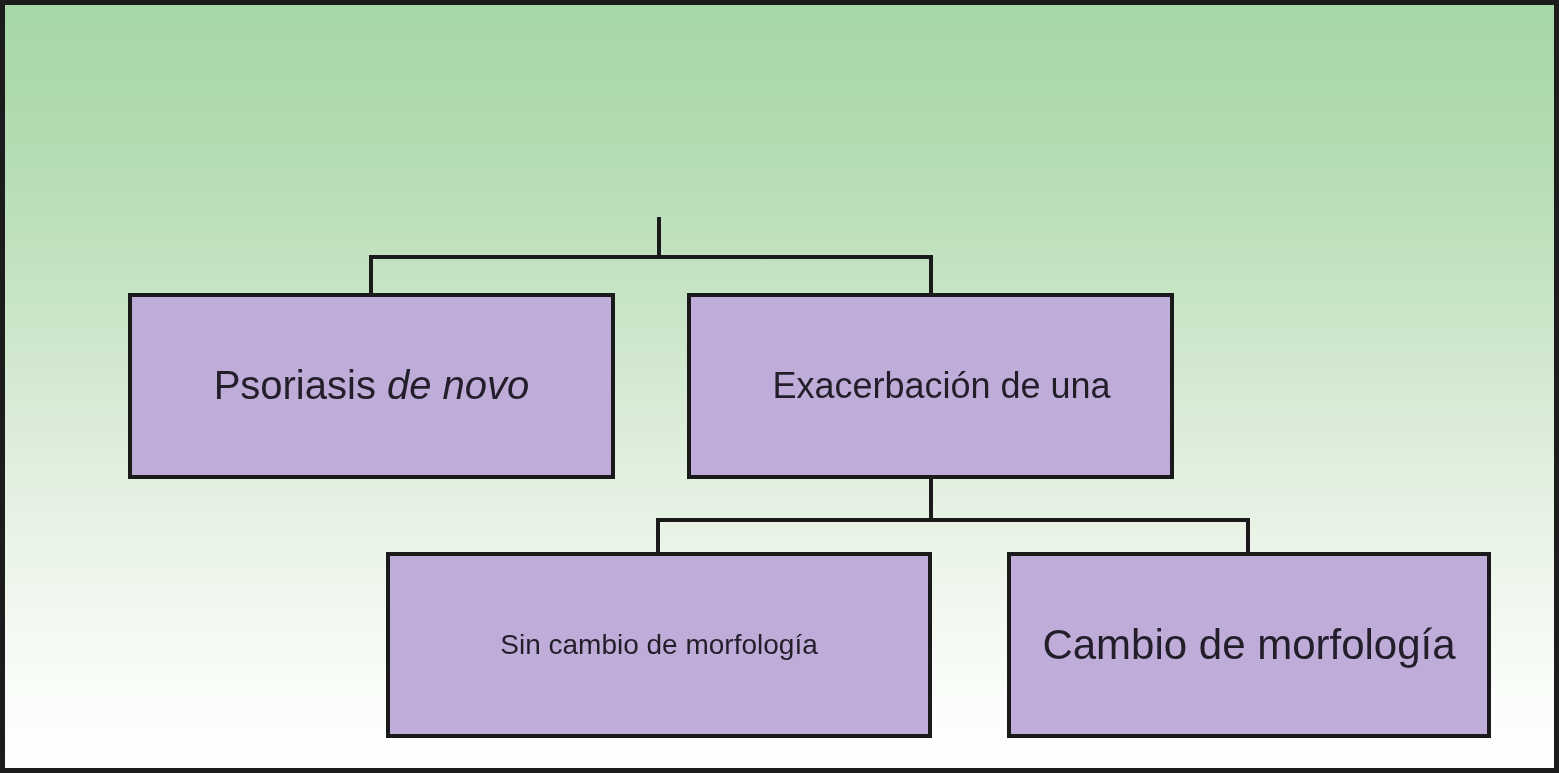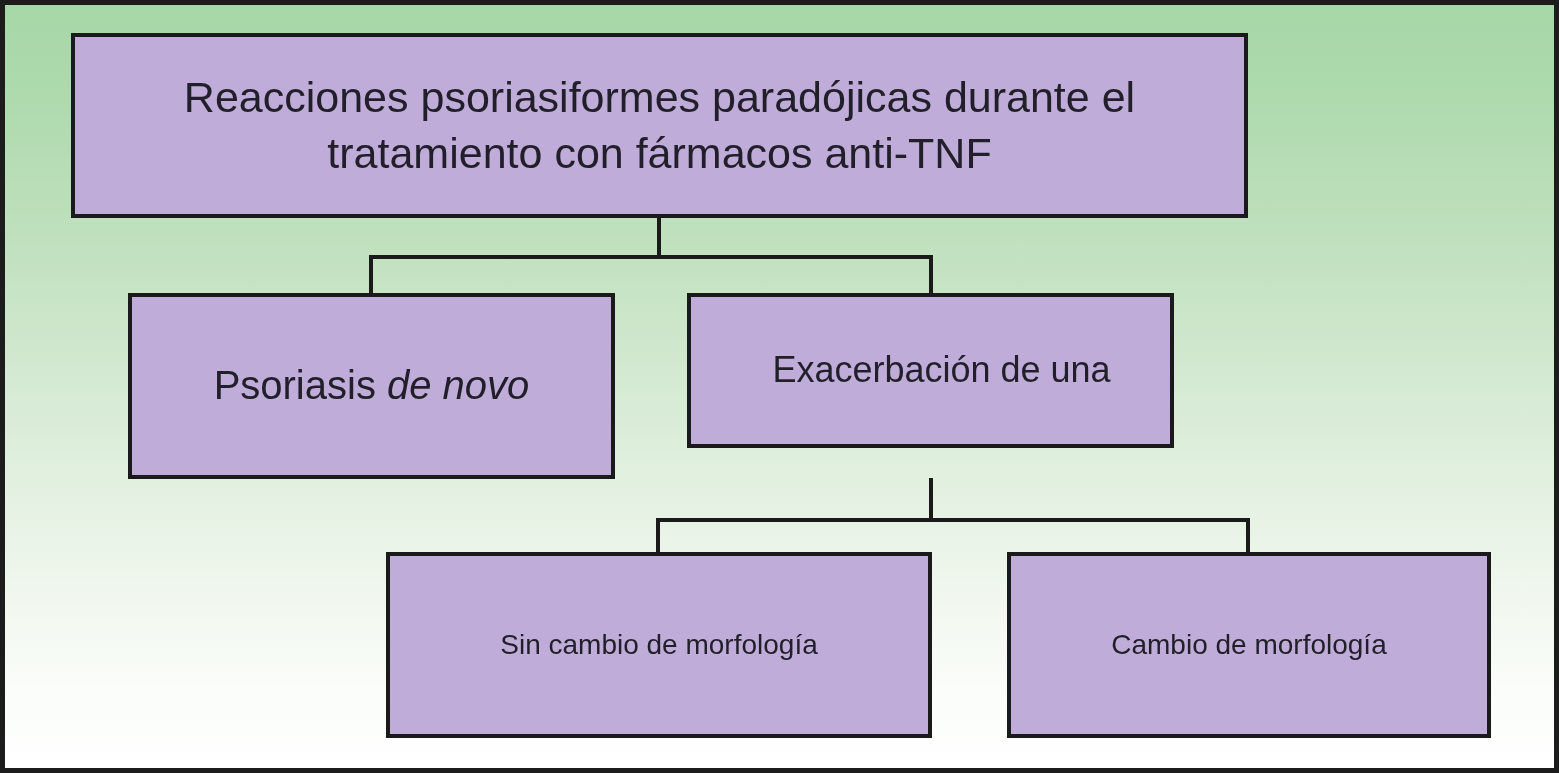--- a/index.html
+++ b/index.html
@@ -75,23 +75,23 @@
     line-height: 1.28;
     padding: 4px 14px;
     user-select: none;
   }
   .node .txt {
     display: block;
     width: 100%;
   }
   #node-title   { left: 71px;  top: 33px;  width: 1177px; height: 185px; font-size: 43px; }
   #node-denovo  { left: 128px; top: 293px; width: 487px;  height: 186px; font-size: 40px; }
-  #node-exac    { left: 687px; top: 293px; width: 487px;  height: 155px; font-size: 36px; padding-left: 36px; }
+  #node-exac    { left: 687px; top: 293px; width: 487px;  height: 186px; font-size: 36px; padding-left: 36px; }
   #node-nochg   { left: 386px; top: 552px; width: 546px;  height: 186px; font-size: 28px; }
-  #node-chg     { left: 1007px;top: 552px; width: 484px;  height: 186px; font-size: 28px; }
+  #node-chg     { left: 1007px;top: 552px; width: 484px;  height: 186px; font-size: 42px; }
   .ital { font-style: italic; }
 </style>
 </head>
 <body>
 
 <div id="canvas">
 
   <div id="plate"></div>
 
   <div class="layer">
@@ -106,23 +106,20 @@
 
     <div class="conn-v" style="left:929px; top:478px; height:44px;"></div>
 
     <div class="conn-h" style="left:656px; top:518px; width:594px;"></div>
 
     <div class="conn-v" style="left:656px; top:518px; height:38px;"></div>
 
     <div class="conn-v" style="left:1246px; top:518px; height:38px;"></div>
   </div>
 
-  <div class="node" id="node-title">
-    <span class="txt"><span>Reacciones psoriasiformes paradójicas durante el</span><br><span>tratamiento con fármacos anti-TNF</span></span>
-  </div>
 
   <div class="node" id="node-denovo">
     <span class="txt"><span>Psoriasis </span><span class="ital">de novo</span></span>
   </div>
 
   <div class="node" id="node-exac">
     <span class="txt"><span>Exacerbación de una</span><br></span>
   </div>
 
   <div class="node" id="node-nochg">

